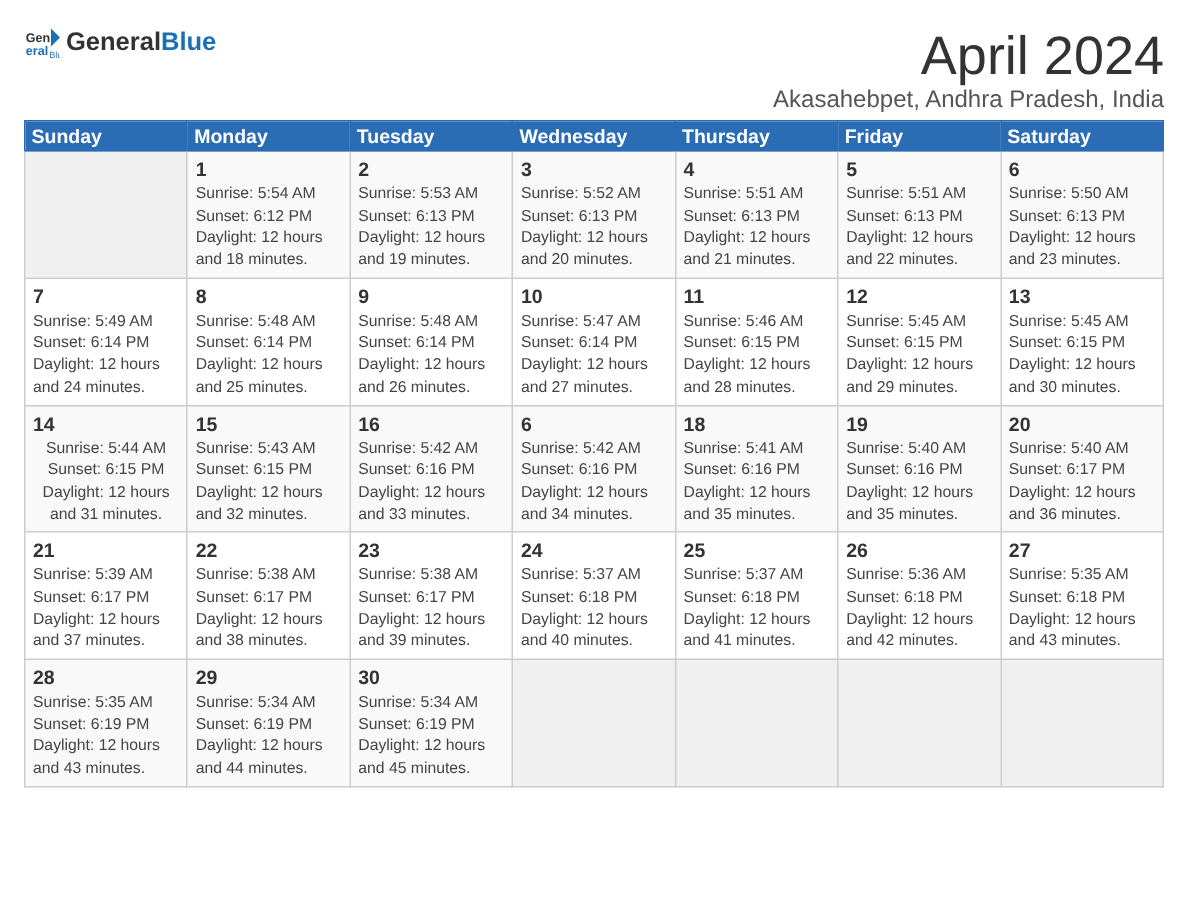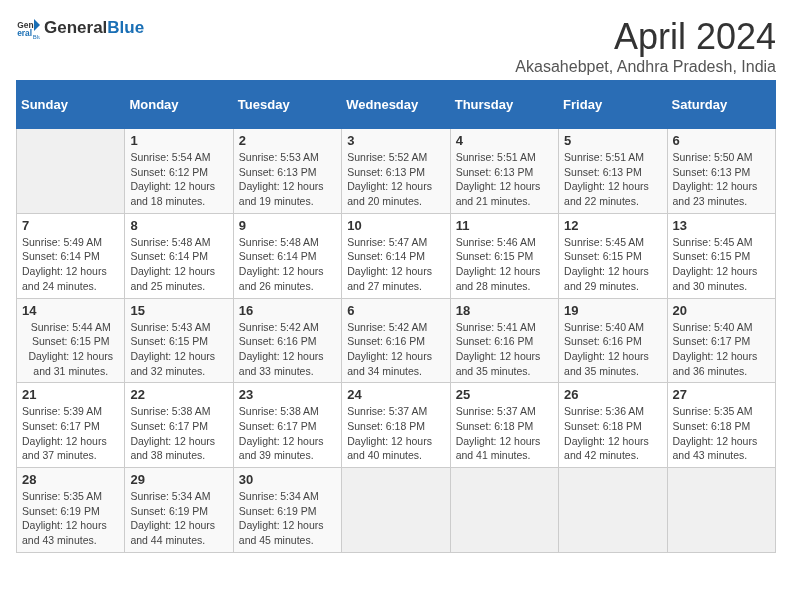--- a/index.html
+++ b/index.html
@@ -38,21 +38,21 @@
       color: #555;
     }
     table {
       width: 100%;
       border-collapse: collapse;
       font-size: 11px;
     }
     thead tr th {
       background-color: #2a6db5;
       color: #fff;
-      padding: 16px 4px;
+      padding: 2px 4px;
       text-align: left;
       font-size: 13px;
       font-weight: bold;
       border: 1px solid #2a6db5;
     }
     tbody tr td {
       border: 1px solid #ccc;
       vertical-align: top;
       padding: 4px 5px;
       min-height: 80px;

